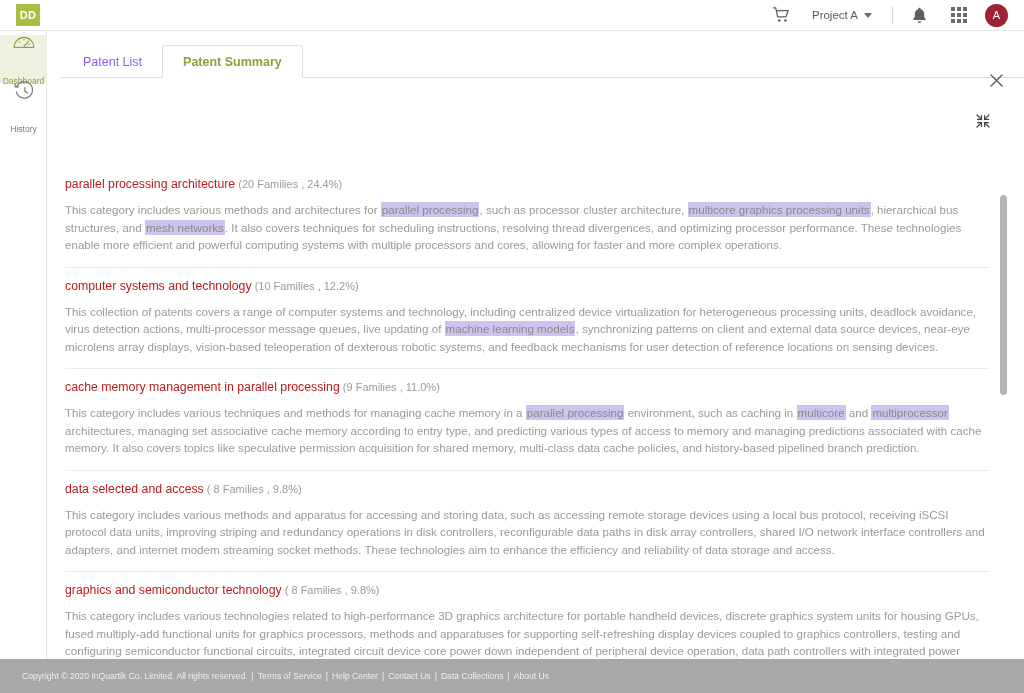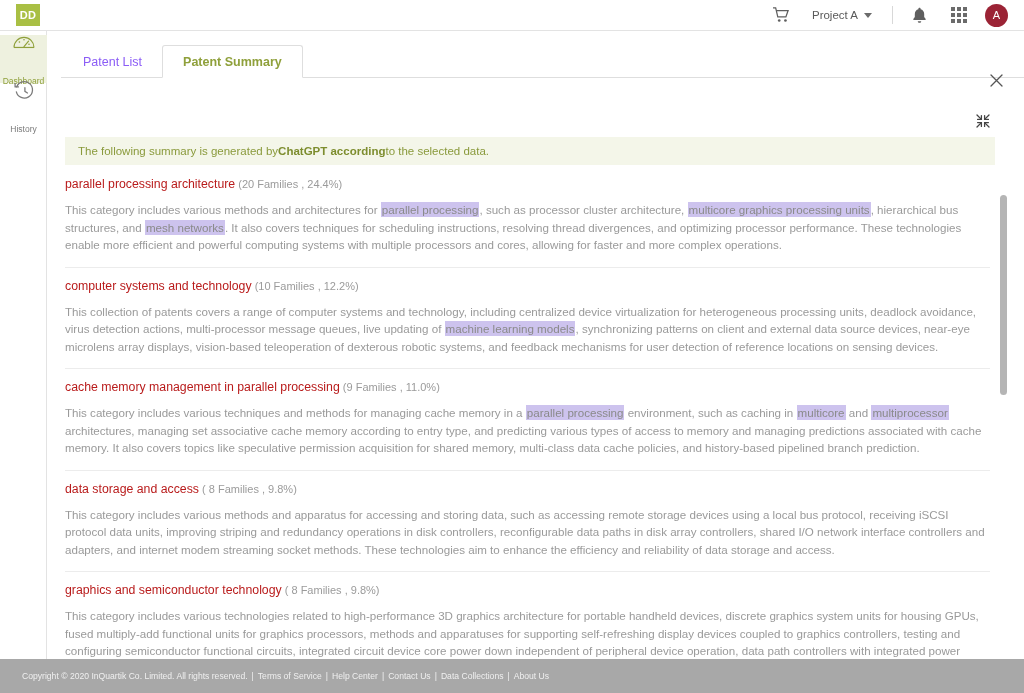--- a/index.html
+++ b/index.html
@@ -326,42 +326,37 @@
       </svg>
     </div>
 
     <div class="shrink-btn">
       <svg width="14" height="14" viewBox="0 0 14 14" stroke="#444" stroke-width="1.3" fill="none" stroke-linecap="round">
         <path d="M1 1l4.4 4.4M13 1L8.6 5.4M1 13l4.4-4.4M13 13L8.6 8.6"></path>
         <path d="M5.4 1.6v3.8H1.6M8.6 1.6v3.8h3.8M5.4 12.4V8.6H1.6M8.6 12.4V8.6h3.8"></path>
       </svg>
     </div>
 
-    <div class="notice">
-      <span>The following summary is generated by </span>
-        <b>ChatGPT according</b>
-        <span> to the selected data.</span>
-    </div>
 
     <div class="summary-area">
       <div class="summary-inner" id="summary-list">
           <div class="section">
             <div class="sec-title"><span class="name">parallel processing architecture</span><span class="count"> (20 Families , 24.4%)</span></div>
             <p class="sec-body"><span>This category includes various methods and architectures for </span><span class="hl">parallel processing</span><span>, such as processor cluster architecture, </span><span class="hl">multicore graphics processing units</span><span>, hierarchical bus structures, and </span><span class="hl">mesh networks</span><span>. It also covers techniques for scheduling instructions, resolving thread divergences, and optimizing processor performance. These technologies enable more efficient and powerful computing systems with multiple processors and cores, allowing for faster and more complex operations.</span></p>
           </div>
           <div class="section">
             <div class="sec-title"><span class="name">computer systems and technology</span><span class="count"> (10 Families , 12.2%)</span></div>
             <p class="sec-body"><span>This collection of patents covers a range of computer systems and technology, including centralized device virtualization for heterogeneous processing units, deadlock avoidance, virus detection actions, multi-processor message queues, live updating of </span><span class="hl">machine learning models</span><span>, synchronizing patterns on client and external data source devices, near-eye microlens array displays, vision-based teleoperation of dexterous robotic systems, and feedback mechanisms for user detection of reference locations on sensing devices.</span></p>
           </div>
           <div class="section">
             <div class="sec-title"><span class="name">cache memory management in parallel processing</span><span class="count"> (9 Families , 11.0%)</span></div>
             <p class="sec-body"><span>This category includes various techniques and methods for managing cache memory in a </span><span class="hl">parallel processing</span><span> environment, such as caching in </span><span class="hl">multicore</span><span> and </span><span class="hl">multiprocessor</span><span> architectures, managing set associative cache memory according to entry type, and predicting various types of access to memory and managing predictions associated with cache memory. It also covers topics like speculative permission acquisition for shared memory, multi-class data cache policies, and history-based pipelined branch prediction.</span></p>
           </div>
           <div class="section">
-            <div class="sec-title"><span class="name">data storage and access</span><span class="count"> ( 8 Families , 9.8%)</span></div>
+            <div class="sec-title"><span class="name">data selected and access</span><span class="count"> ( 8 Families , 9.8%)</span></div>
             <p class="sec-body"><span>This category includes various methods and apparatus for accessing and storing data, such as accessing remote storage devices using a local bus protocol, receiving iSCSI protocol data units, improving striping and redundancy operations in disk controllers, reconfigurable data paths in disk array controllers, shared I/O network interface controllers and adapters, and internet modem streaming socket methods. These technologies aim to enhance the efficiency and reliability of data storage and access.</span></p>
           </div>
           <div class="section">
             <div class="sec-title"><span class="name">graphics and semiconductor technology</span><span class="count"> ( 8 Families , 9.8%)</span></div>
             <p class="sec-body"><span>This category includes various technologies related to high-performance 3D graphics architecture for portable handheld devices, discrete graphics system units for housing GPUs, fused multiply-add functional units for graphics processors, methods and apparatuses for supporting self-refreshing display devices coupled to graphics controllers, testing and configuring semiconductor functional circuits, integrated circuit device core power down independent of peripheral device operation, data path controllers with integrated power management, and tensor processing using low precision format to rescale tensor values with float scale factors.</span></p>
           </div>
         </div>
     </div>
 
     <div class="scrollbar-track">

